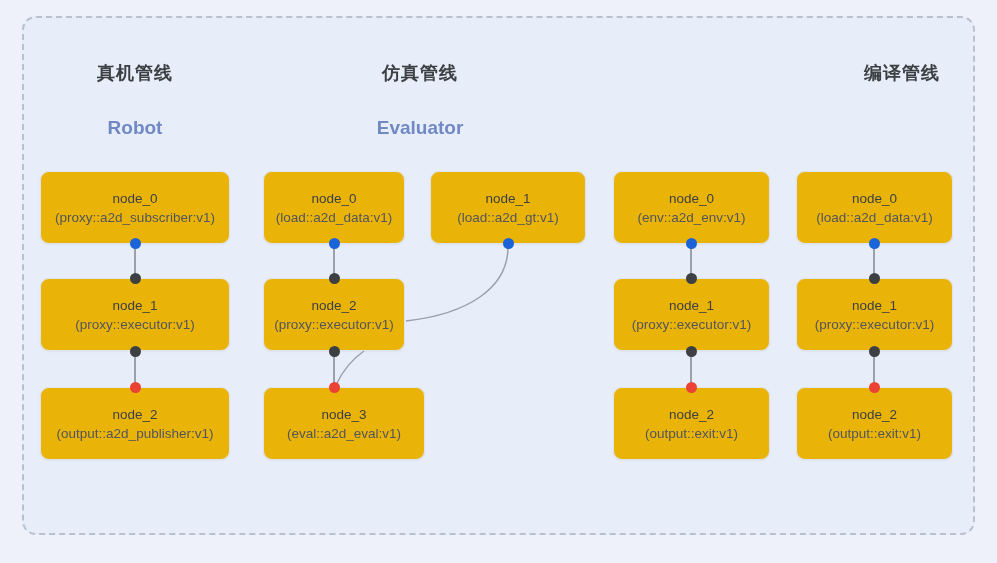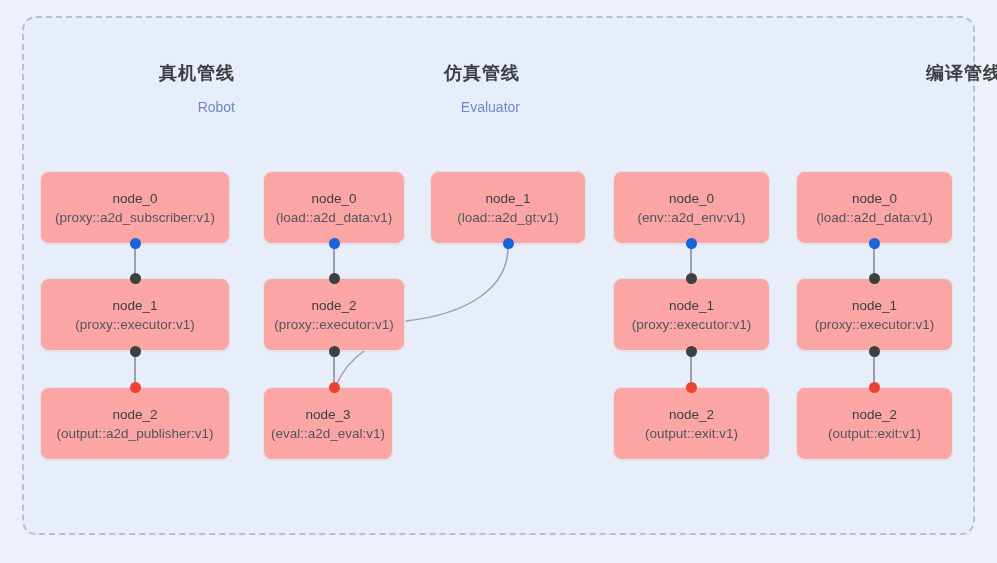--- a/index.html
+++ b/index.html
@@ -33,43 +33,43 @@
     position: absolute;
     left: 0;
     top: 0;
     width: 997px;
     height: 563px;
   }
 
   
   .col-head {
     position: absolute;
-    text-align: right;
+    text-align: center;
     white-space: nowrap;
   }
   .col-head .zh {
     font-size: 18px;
     font-weight: bold;
     color: #3c4043;
     letter-spacing: 1px;
     line-height: 22px;
   }
   .col-head .en {
-    font-size: 14px;
-    font-weight: normal;
+    font-size: 19px;
+    font-weight: bold;
     color: #7089c4;
     line-height: 24px;
-    margin-top: 11px;
+    margin-top: 32px;
   }
 
   
   .node {
     position: absolute;
     box-sizing: border-box;
-    background: #fca5a5;
+    background: #eab308;
     border: 1px solid #dfe3ea;
     border-radius: 9px;
     box-shadow: 0 1px 2px rgba(60,64,67,0.06);
     display: flex;
     flex-direction: column;
     align-items: center;
     justify-content: center;
     height: 73px;
   }
   .node .nname {
@@ -187,21 +187,21 @@
   </div>
   <div class="dot blue" style="left:502.5px; top:238px;"></div>
 
   <div class="node" style="left:263px; top:278px; width:142px;">
     <div class="nname">node_2</div>
     <div class="ntype">(proxy::executor:v1)</div>
   </div>
   <div class="dot black" style="left:328.5px; top:272.5px;"></div>
   <div class="dot black" style="left:328.5px; top:345.5px;"></div>
 
-  <div class="node" style="left:263px; top:387px; width:130px;">
+  <div class="node" style="left:263px; top:387px; width:162px;">
     <div class="nname">node_3</div>
     <div class="ntype">(eval::a2d_eval:v1)</div>
   </div>
   <div class="dot red" style="left:328.5px; top:381.5px;"></div>
 
   <div class="node" style="left:613px; top:171px; width:157px;">
     <div class="nname">node_0</div>
     <div class="ntype">(env::a2d_env:v1)</div>
   </div>
   <div class="dot blue" style="left:685.5px; top:238px;"></div>

